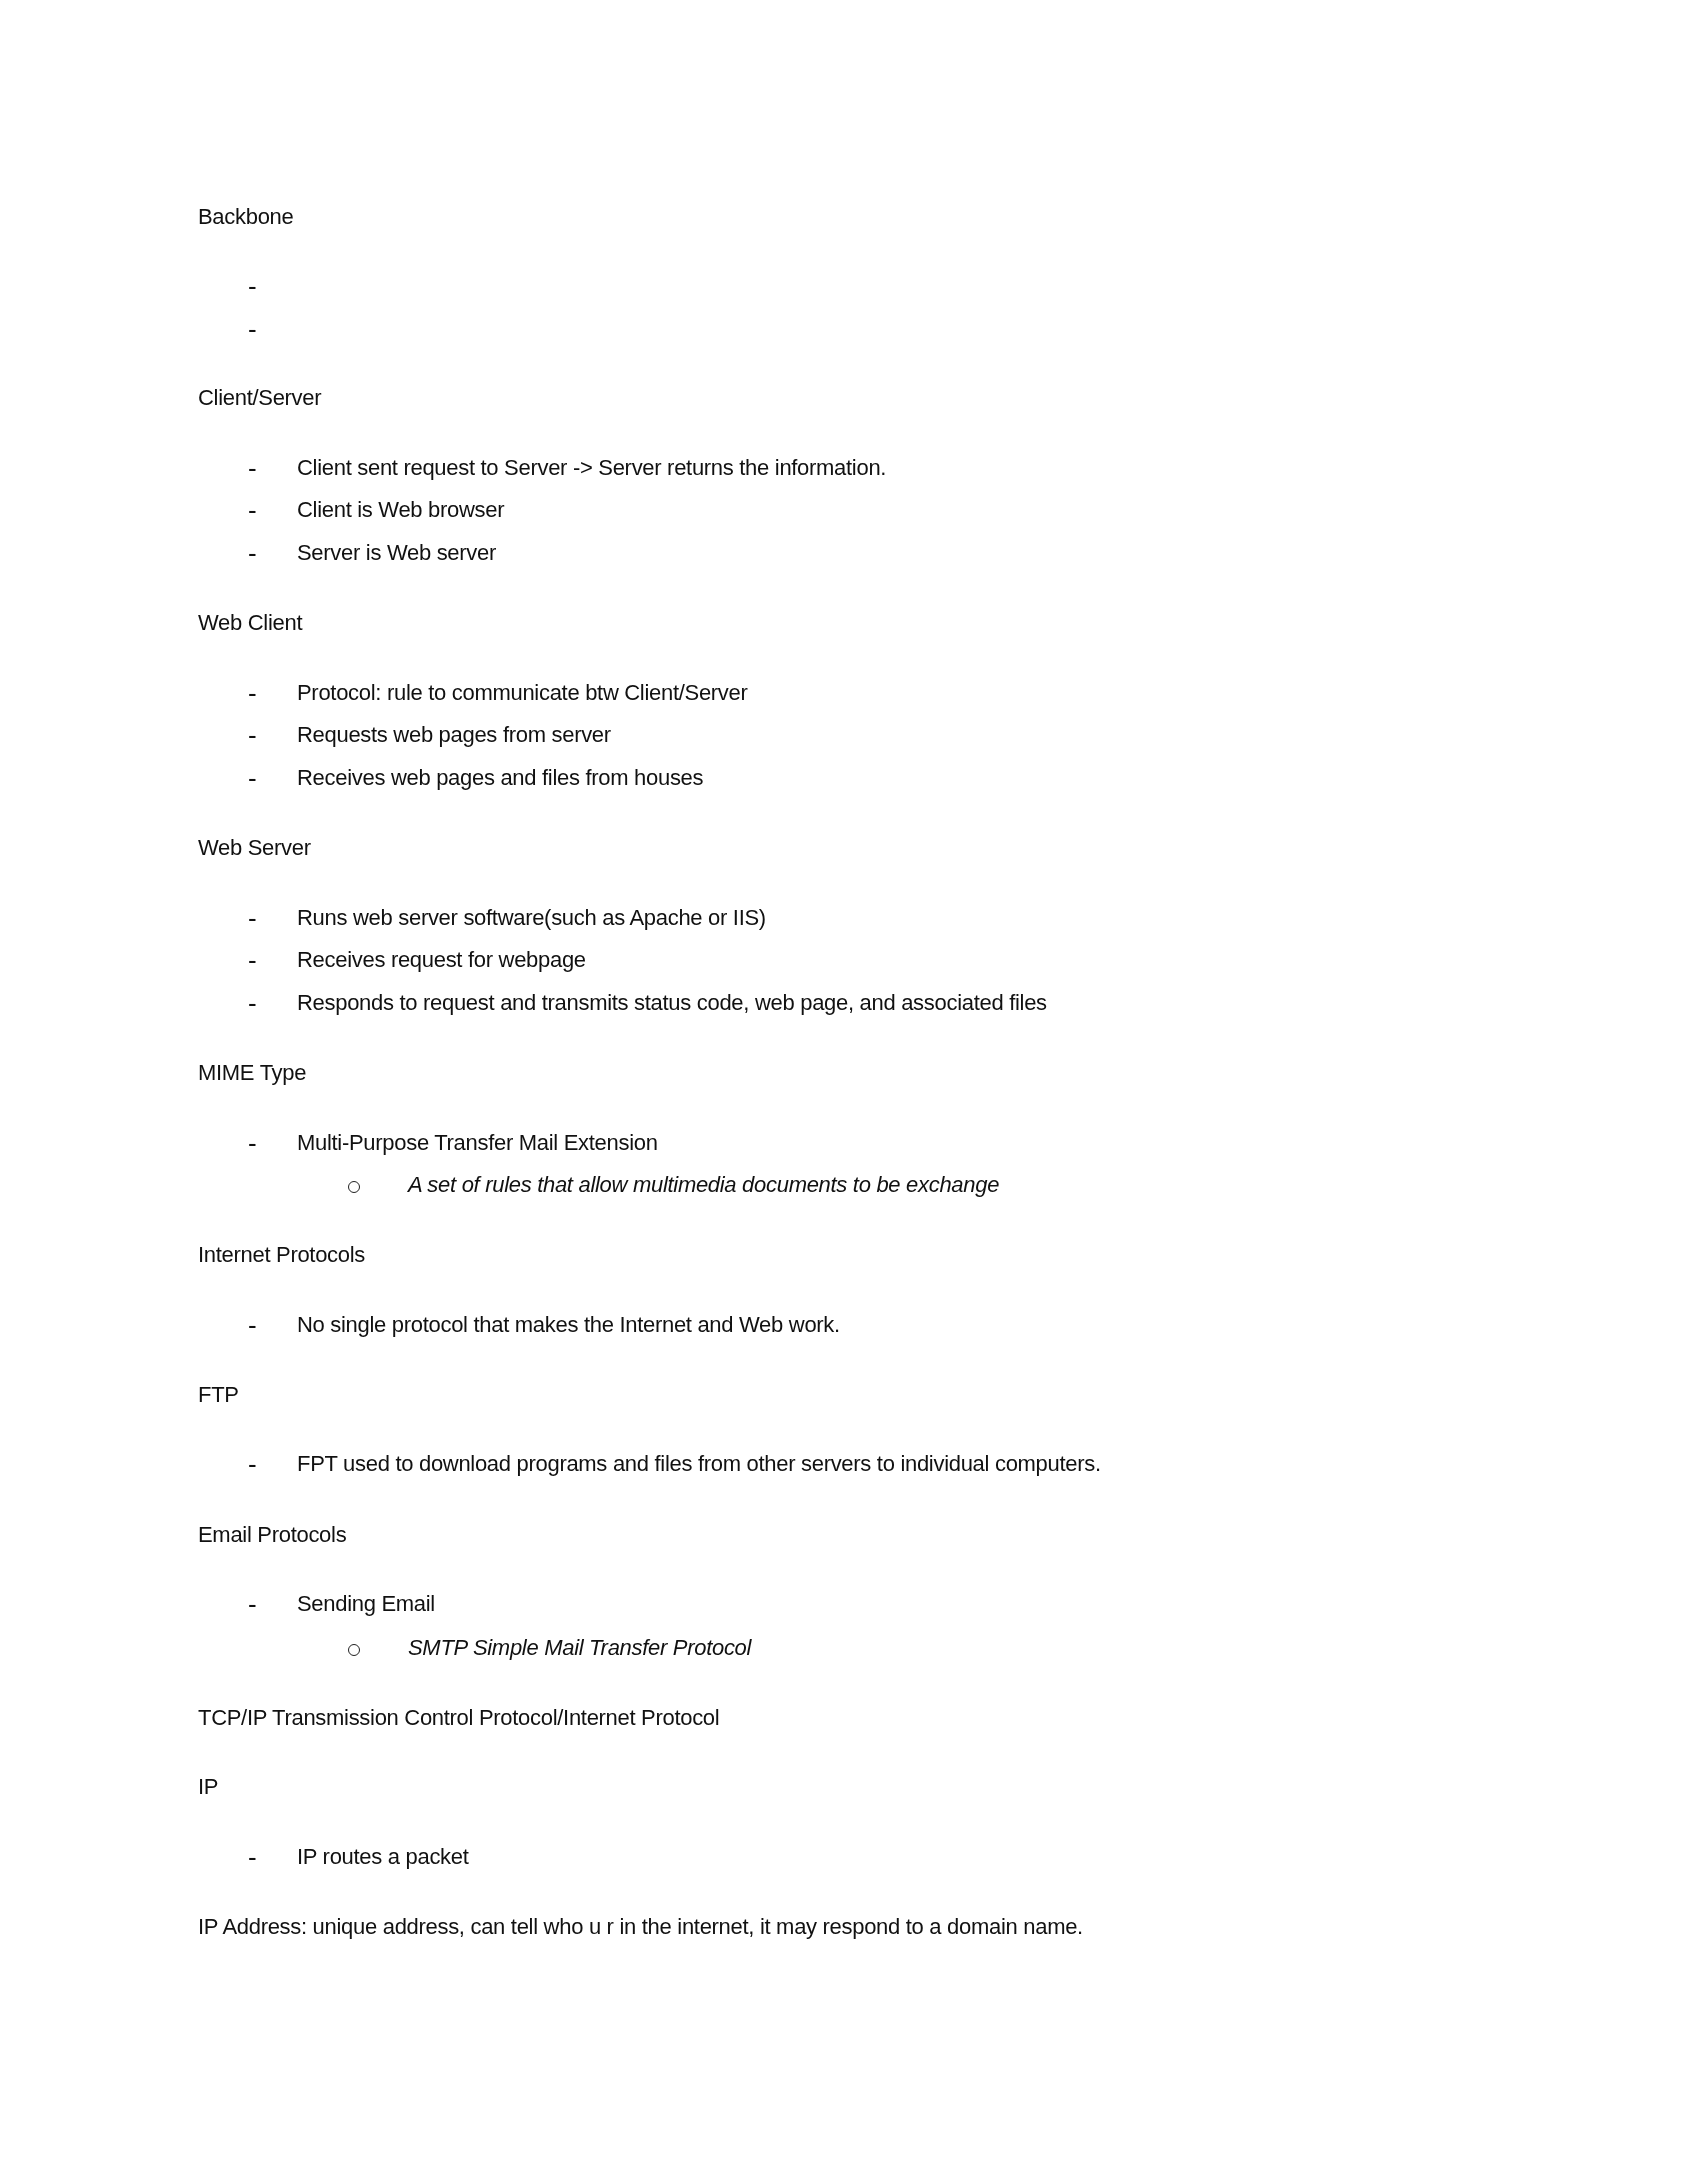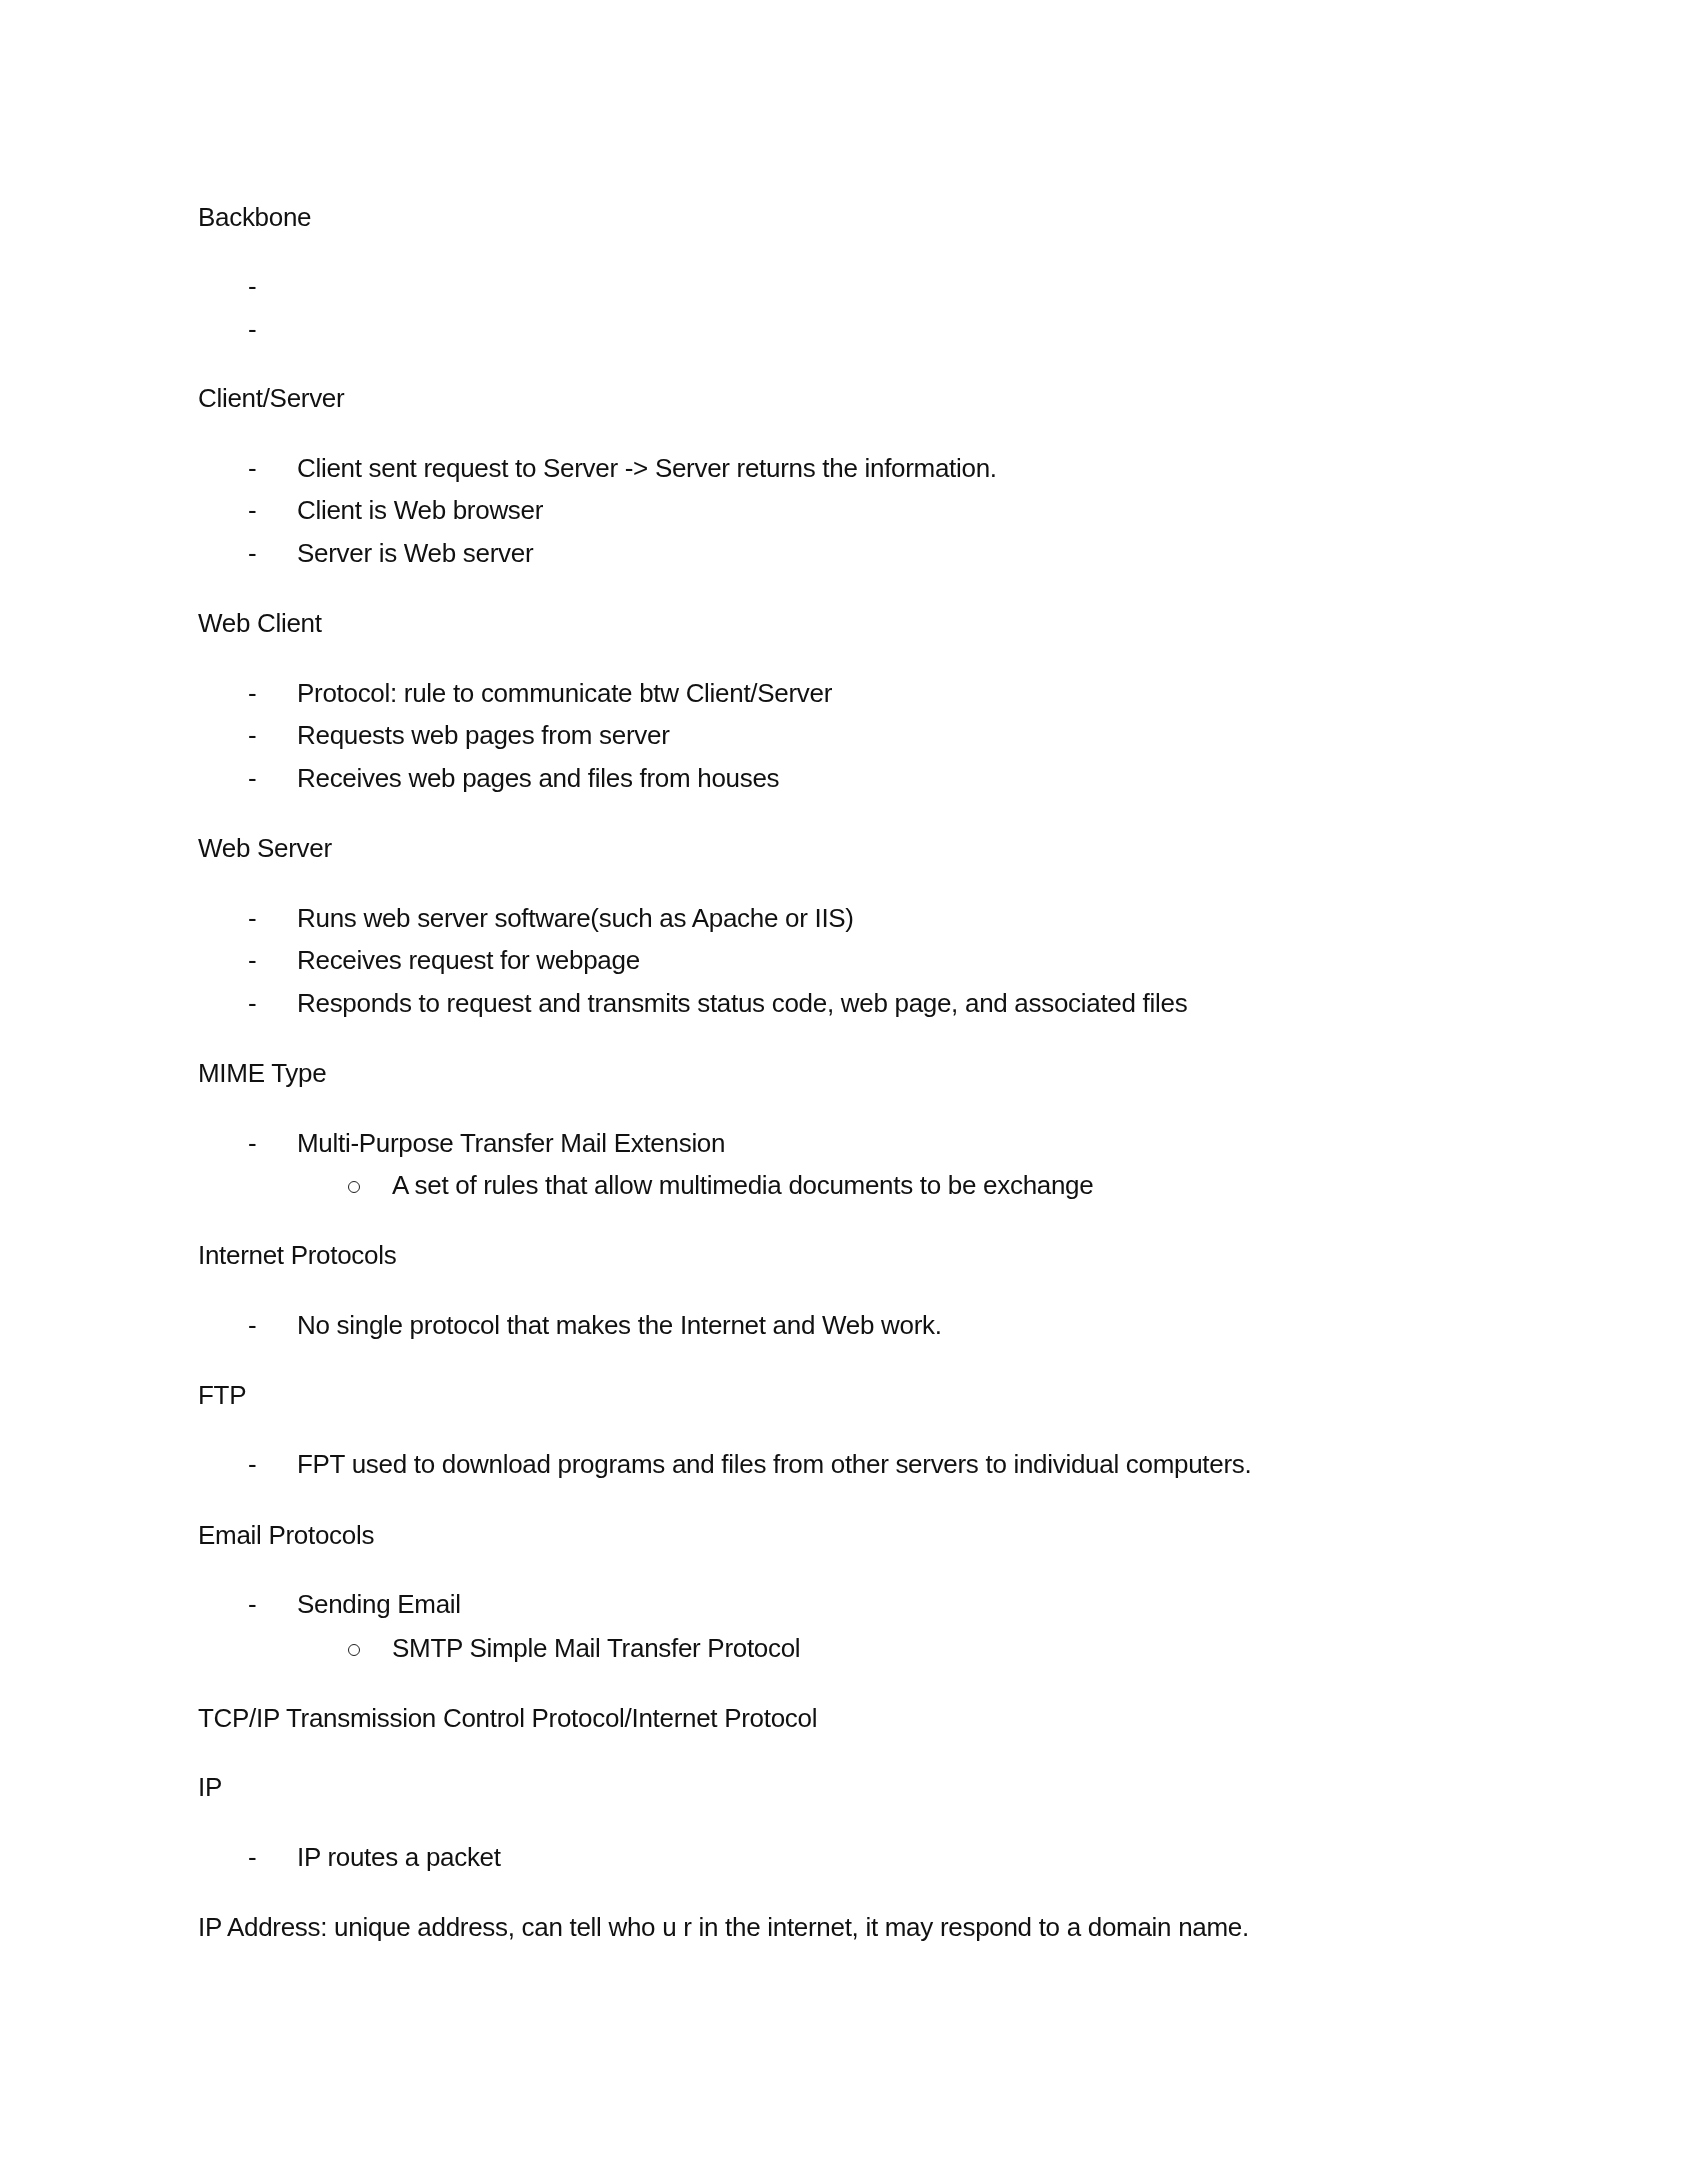--- a/index.html
+++ b/index.html
@@ -17,21 +17,21 @@
     }
     .page {
       position: absolute;
       left: 0;
       top: 0;
       width: 1683px;
       height: 2178px;
     }
     .line {
       position: absolute;
-      font-size: 26px;
+      font-size: 22px;
       line-height: 32px;
       white-space: nowrap;
       letter-spacing: -0.3px;
     }
     .heading { left: 198px; }
     .dash {
       position: absolute;
       left: 248px;
       font-size: 26px;
       line-height: 32px;
@@ -39,21 +39,21 @@
     .b1 { left: 297px; }
     .circle {
       position: absolute;
       left: 348px;
       width: 12px;
       height: 12px;
       border: 1.5px solid #222;
       border-radius: 50%;
       box-sizing: border-box;
     }
-    .b2 { left: 392px; }
+    .b2 { left: 408px; font-style: italic; }
   </style>
 </head>
 <body>
 
 <div class="page">
 
   <div class="line heading" style="top:201px">Backbone</div>
   <div class="dash" style="top:270px">-</div>
   <div class="dash" style="top:313px">-</div>
 

